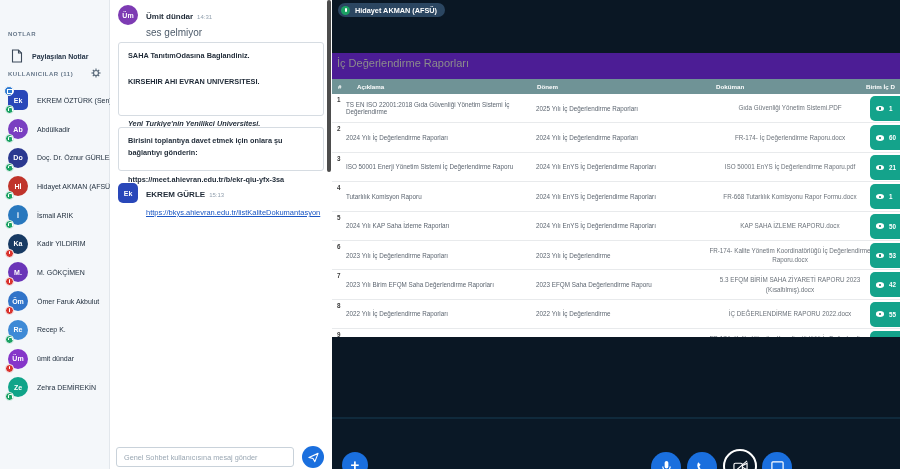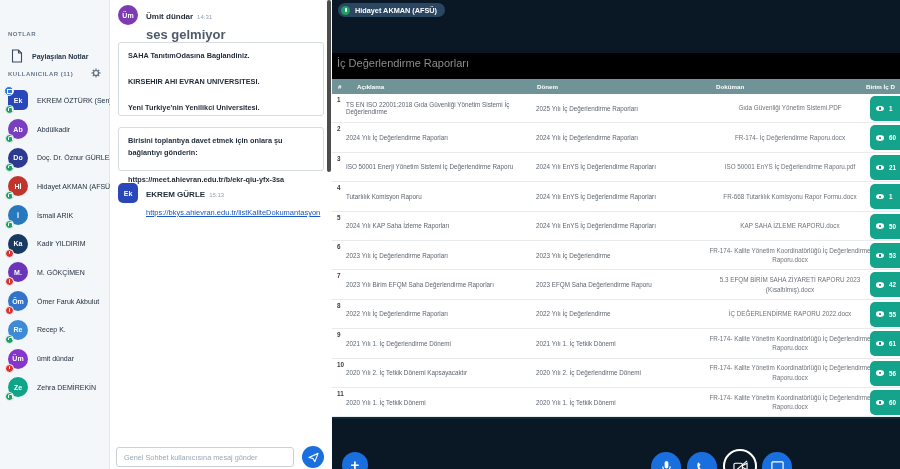--- a/index.html
+++ b/index.html
@@ -26,39 +26,39 @@
   .pbadge { position:absolute; left:-4px; top:-4px; width:10px; height:10px; border-radius:50%; background:#2e7ad1; border:1.5px solid #f4f7fa; }
   .pbadge::after { content:""; position:absolute; left:1.5px; top:2px; width:4px; height:3px; border:1px solid #fff; }
 
   
   .chat { position:absolute; left:110px; top:0; width:222px; height:469px; background:#fff; }
   .msg { position:absolute; left:8px; display:flex; gap:8px; }
   .msg .m-avatar { width:20px; height:20px; border-radius:50%; color:#fff; font-size:7px; font-weight:bold; display:flex; align-items:center; justify-content:center; flex:0 0 20px; }
   .msg .m-avatar.square { border-radius:5px; }
   .m-name { font-size:8px; font-weight:bold; color:#1f2a37; }
   .m-time { font-size:6px; color:#92a0ae; margin-left:4px; font-weight:normal; }
-  .m-text { font-size:13px; color:#4d5b6a; margin-top:4px;font-weight:bold; }
+  .m-text { font-size:10px; color:#4d5b6a; margin-top:4px; }
   .m-link { font-size:7.5px; color:#1a56c4; text-decoration:underline; margin-top:5px; display:inline-block; cursor:pointer; }
   .sysbox { position:absolute; left:8px; width:206px; border:1px solid #d6dce2; border-radius:3px; background:#fff; padding:7px 9px; }
   .sysbox .line { font-size:7.3px; font-weight:bold; color:#1f2a37; }
   .chat-scroll { position:absolute; left:216px; top:0; width:5px; height:469px; background:#fff; }
   .chat-thumb { position:absolute; left:0.5px; top:0; width:4px; height:172px; background:#4d4d4d; border-radius:2px; cursor:pointer; }
   .chat-inputbar { position:absolute; left:6px; top:447px; width:210px; height:21px;padding-left:36px; }
   .chat-input { position:absolute; left:0; top:0; width:178px; height:20px; border:1px solid #c9d2da; border-radius:3px; font-size:7.3px; color:#4d5b6a; padding:0 7px; font-family:"Liberation Sans", sans-serif; }
   .chat-input::placeholder { color:#9aa7b3; }
   .send-btn { position:absolute; left:186px; top:-1px; width:22px; height:22px; border-radius:50%; background:#1a6fde; border:none; display:flex; align-items:center; justify-content:center; cursor:pointer; }
 
   
   .main { position:absolute; left:332px; top:0; width:568px; height:469px; background:#0a1724; }
   .presenter-pill { position:absolute; left:6px; top:3px; height:14px; background:#2b4661; border-radius:8px; display:flex; align-items:center; gap:5px; padding:0 8px 0 3px; }
   .pill-dot { width:9px; height:9px; border-radius:50%; background:#1ba263; position:relative; }
   .pill-dot::after { content:""; position:absolute; left:3.5px; top:2px; width:2px; height:4px; background:#fff; border-radius:1px; }
   .presenter-pill .lbl { font-size:7.3px; font-weight:bold; color:#fff; white-space:nowrap; }
 
-  .shared { position:absolute; left:0; top:53px; width:568px; height:364px; background:#000000; overflow:hidden; }
+  .shared { position:absolute; left:0; top:53px; width:568px; height:284px; background:#4c1d95; overflow:hidden; }
   .page-title { position:absolute; left:5px; top:4px; font-size:11px; color:#8c8c8c; }
   .thead { position:absolute; left:0; top:26px; width:600px; height:15px; background:#6f9396; }
   .thead span { position:absolute; top:4px; font-size:6.2px; font-weight:bold; color:#fff; white-space:nowrap; }
   .th-0{left:6px;} .th-1{left:25px;} .th-2{left:205px;} .th-3{left:384px;} .th-4{left:534px;}
   .tbody { position:absolute; left:0; top:41px; width:600px; }
   .trow { position:relative; width:600px; height:29.4px; background:#fff; border-bottom:1px solid #e8eaec; }
   .rnum { position:absolute; left:5px; top:2px; font-size:6.3px; font-weight:bold; color:#3a3a3a; }
   .c-desc { position:absolute; left:14px; top:0; width:186px; height:100%; display:flex; align-items:center; font-size:6.3px; color:#5c6570; }
   .c-donem { position:absolute; left:204px; top:0; width:165px; height:100%; display:flex; align-items:center; font-size:6.3px; color:#5c6570; }
   .c-dok { position:absolute; left:372px; top:0; width:172px; height:100%; display:flex; align-items:center; justify-content:center; text-align:center; font-size:6.3px; color:#6b727a; line-height:1.5; }
@@ -159,21 +159,21 @@
       <div class="m-avatar" id="msg1-avatar" style="background: rgb(125, 59, 179);">Üm</div>
       <div>
         <div><span class="m-name">Ümit dündar</span><span class="m-time">14:31</span></div>
         <div class="m-text">ses gelmiyor</div>
       </div>
     </div>
 
     <div class="sysbox" style="top:42px; height:74px;">
       <div class="line" style="margin-top:1px;">SAHA TanıtımOdasına Baglandiniz.</div>
       <div class="line" style="margin-top:17px;">KIRSEHIR AHI EVRAN UNIVERSITESI.</div>
-      <div class="line" style="margin-top:17px;">Yeni Turkiye'nin Yenilikci Universitesi.</div>
+      <div class="line" style="margin-top:33px;font-style:italic;">Yeni Turkiye'nin Yenilikci Universitesi.</div>
     </div>
 
     <div class="sysbox" style="top:127px; height:44px;">
       <div class="line" style="line-height:12px;">Birisini toplantıya davet etmek için onlara şu bağlantıyı gönderin:</div>
       <div class="line" style="line-height:11px;margin-top:15px;">https://meet.ahievran.edu.tr/b/ekr-qiu-yfx-3sa</div>
     </div>
 
     <div class="msg" style="top:183px;">
       <div class="m-avatar square" id="msg2-avatar" style="background: rgb(41, 71, 185);">Ek</div>
       <div>

